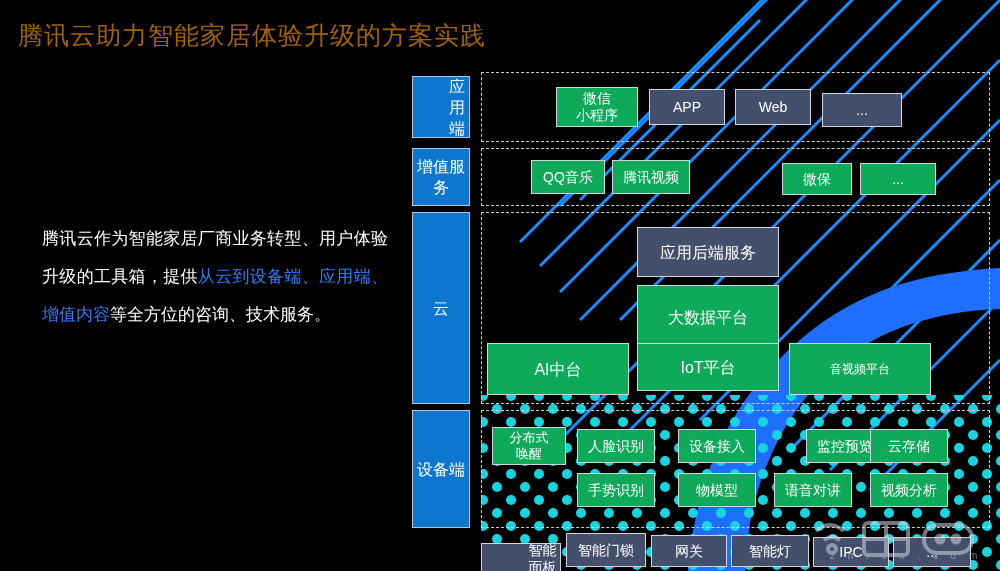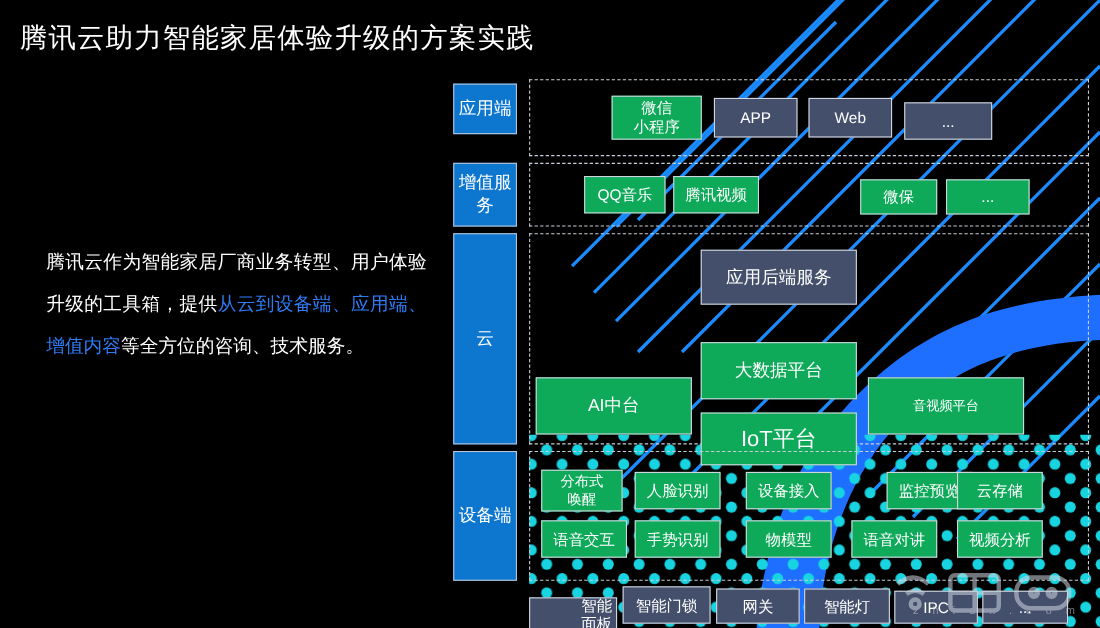--- a/index.html
+++ b/index.html
@@ -9,21 +9,21 @@
     font-family: "Liberation Sans", "DejaVu Sans", sans-serif;
   }
   #stage { position: relative; width: 1000px; height: 571px; background:#000; overflow:hidden; }
 
   
   #bg-deco { position:absolute; inset:0; pointer-events:none; }
 
   
   #page-title {
     position:absolute; left:18px; top:18px;
-    color:#ffffff; font-size:25px; line-height:34px;
+    color:#a16207; font-size:25px; line-height:34px;
     letter-spacing:1px; white-space:nowrap;
   }
 
   
   #intro-paragraph {
     position:absolute; left:42px; top:220px; width:346px;
     color:#ffffff; font-size:17px; line-height:38px;
     text-align:justify;
   }
   #intro-paragraph .hl { color:#2f7cf6; }
@@ -116,21 +116,21 @@
 
   <div id="page-title">腾讯云助力智能家居体验升级的方案实践</div>
 
   <div id="intro-paragraph">
     <span>腾讯云作为智能家居厂商业务转型、用户体验升级的工具箱，提供</span><span class="hl">从云到设备端、应用端、增值内容</span><span>等全方位的咨询、技术服务。</span>
   </div>
 
   <div id="diagram">
 
     <div class="band" style="top:0px;height:70px">
-      <div class="band-label" style="top:4px;height:46px;">应用端</div>
+      <div class="band-label" style="top:4px;height:62px;padding-left:32px;">应用端</div>
       <div class="band-body" style="top:0px;height:70px;">
         <div class="chip green" style="left:74px;top:14px;width:82px;height:40px;white-space:pre-line;">微信
 小程序</div>
         <div class="chip slate" style="left:167px;top:16px;width:76px;height:36px;">APP</div>
         <div class="chip slate" style="left:253px;top:16px;width:76px;height:36px;">Web</div>
         <div class="chip slate" style="left:340px;top:20px;width:80px;height:34px;">...</div>
       </div>
     </div>
 
     <div class="band" style="top:76px;height:58px">
@@ -140,38 +140,37 @@
         <div class="chip green" style="left:130px;top:11px;width:78px;height:34px;">腾讯视频</div>
         <div class="chip green" style="left:300px;top:14px;width:70px;height:32px;">微保</div>
         <div class="chip green" style="left:378px;top:14px;width:76px;height:32px;">...</div>
       </div>
     </div>
 
     <div class="band" style="top:140px;height:192px">
       <div class="band-label" style="top:0px;height:192px;">云</div>
       <div class="band-body" style="top:0px;height:192px;">
         <div class="chip slate" style="left:155px;top:14px;width:142px;height:50px;font-size:16px;">应用后端服务</div>
-        <div class="chip green" style="left:155px;top:72px;width:142px;height:52px;font-size:16px;margin-top:26px;">大数据平台</div>
+        <div class="chip green" style="left:155px;top:72px;width:142px;height:65px;font-size:16px;">大数据平台</div>
         <div class="chip green" style="left:5px;top:130px;width:142px;height:52px;font-size:16px;">AI中台</div>
-        <div class="chip green" style="left:155px;top:130px;width:142px;height:48px;font-size:20px;margin-top:32px;">IoT平台</div>
+        <div class="chip green" style="left:155px;top:130px;width:142px;height:48px;font-size:16px;">IoT平台</div>
         <div class="chip green" style="left:307px;top:130px;width:142px;height:52px;font-size:12px;">音视频平台</div>
       </div>
     </div>
 
     <div class="band" style="top:338px;height:118px">
       <div class="band-label" style="top:0px;height:118px;">设备端</div>
       <div class="band-body" style="top:0px;height:118px;">
         <div class="chip green" style="left:10px;top:16px;width:74px;height:38px;white-space:pre-line;line-height:16px;font-size:13px;">分布式
 唤醒</div>
         <div class="chip green" style="left:95px;top:18px;width:78px;height:34px;">人脸识别</div>
         <div class="chip green" style="left:196px;top:18px;width:78px;height:34px;">设备接入</div>
         <div class="chip green" style="left:292px;top:18px;width:78px;height:34px;margin-left:32px;">监控预览</div>
         <div class="chip green" style="left:388px;top:18px;width:78px;height:34px;">云存储</div>
 
-        <div class="chip green" style="left:10px;top:62px;width:78px;height:34px;">语音交互</div>
         <div class="chip green" style="left:95px;top:62px;width:78px;height:34px;">手势识别</div>
         <div class="chip green" style="left:196px;top:62px;width:78px;height:34px;">物模型</div>
         <div class="chip green" style="left:292px;top:62px;width:78px;height:34px;">语音对讲</div>
         <div class="chip green" style="left:388px;top:62px;width:78px;height:34px;">视频分析</div>
       </div>
     </div>
   </div>
 
   <div id="device-strip">
     <div class="chip slate" style="left:0px;top:12px;width:80px;height:32px;padding-left:43px;">智能面板</div>

